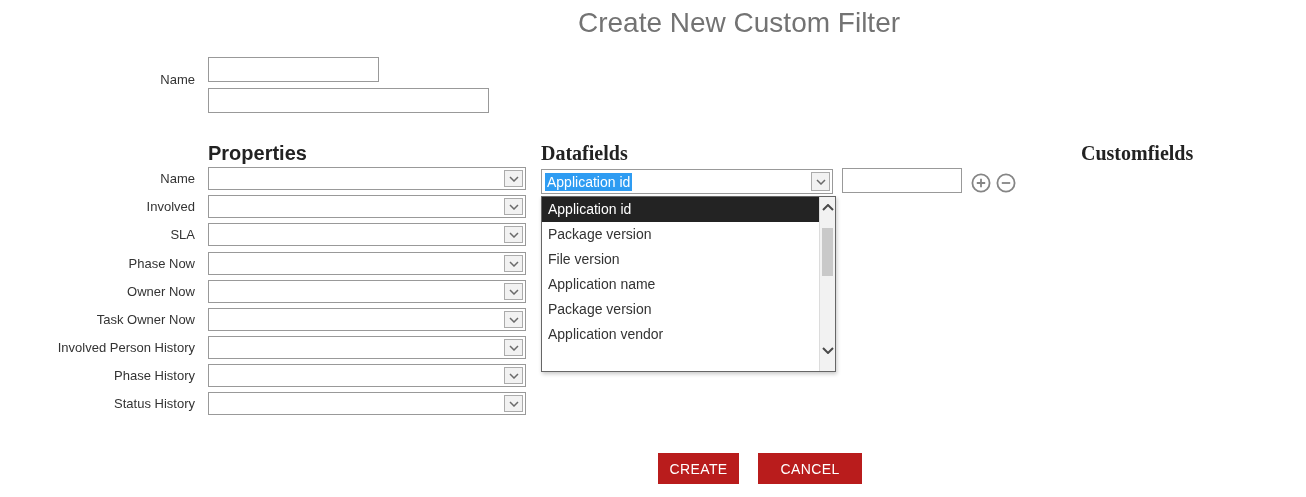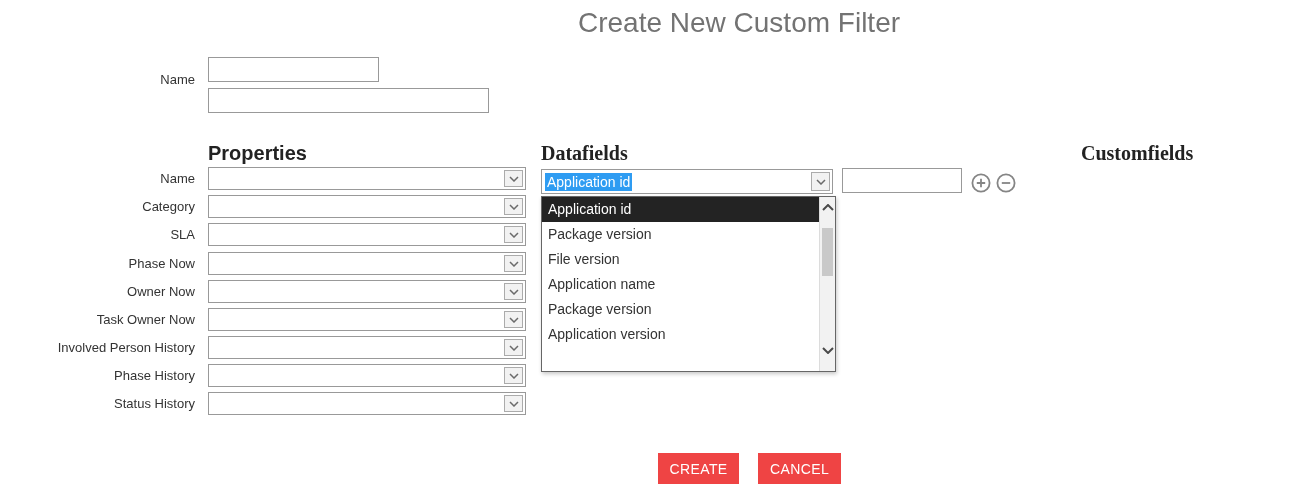--- a/index.html
+++ b/index.html
@@ -128,31 +128,31 @@
     left: 2px; right: 2px;
     top: 31px; height: 48px;
     background: #c9c9c9;
   }
   
   .btn {
     position: absolute;
     top: 453px;
     height: 31px;
     border: none;
-    background: #ef4444;
+    background: #b91c1c;
     color: #ffffff;
     font-family: inherit;
     font-size: 14px;
     letter-spacing: 0.4px;
     cursor: pointer;
     padding: 0;
     text-align: center;
   }
   .btn-create { left: 658px; width: 81px; }
-  .btn-cancel { left: 758px; width: 83px; }
+  .btn-cancel { left: 758px; width: 104px; }
 </style>
 </head>
 <body>
 
 <div class="page">
 
   <div class="title">Create New Custom Filter</div>
 
   <label class="flabel" style="left:0; top:68px;">Name</label>
   <input class="tinput" style="left: 208px; top: 57px; width: 171px;" value="">
@@ -167,21 +167,21 @@
     <label class="flabel prop-label" style="left:0; top:167px;">Name</label>
     <div class="sel" style="top:167px;">
       <span class="sel-btn">
           <svg width="10" height="6" viewBox="0 0 10 6">
             <polyline points="1,1 5,5 9,1" fill="none" stroke="#6b6b6b" stroke-width="1.5"></polyline>
           </svg>
         </span>
     </div>
   </div>
   <div class="prop-row">
-    <label class="flabel prop-label" style="left:0; top:195px;">Category</label>
+    <label class="flabel prop-label" style="left:0; top:195px;">Involved</label>
     <div class="sel" style="top:195px;">
       <span class="sel-btn">
           <svg width="10" height="6" viewBox="0 0 10 6">
             <polyline points="1,1 5,5 9,1" fill="none" stroke="#6b6b6b" stroke-width="1.5"></polyline>
           </svg>
         </span>
     </div>
   </div>
   <div class="prop-row">
     <label class="flabel prop-label" style="left:0; top:223px;">SLA</label>
@@ -275,21 +275,21 @@
         <path d="M5.8 10h8.4" stroke="#858585" stroke-width="1.8" fill="none"></path>
       </svg>
   </span>
 
   <div class="dropdown">
     <div class="dd-item selected">Application id</div>
     <div class="dd-item">Package version</div>
     <div class="dd-item">File version</div>
     <div class="dd-item">Application name</div>
     <div class="dd-item">Package version</div>
-    <div class="dd-item">Application version</div>
+    <div class="dd-item">Application vendor</div>
     <div class="dd-scrollbar">
       <span class="sb-up">
           <svg width="12" height="7" viewBox="0 0 12 7">
             <polyline points="1,6 6,1 11,6" fill="none" stroke="#4a4a4a" stroke-width="2"></polyline>
           </svg>
         </span>
       <span class="sb-thumb"></span>
       <span class="sb-down">
           <svg width="12" height="7" viewBox="0 0 12 7">
             <polyline points="1,1 6,6 11,1" fill="none" stroke="#4a4a4a" stroke-width="2"></polyline>

